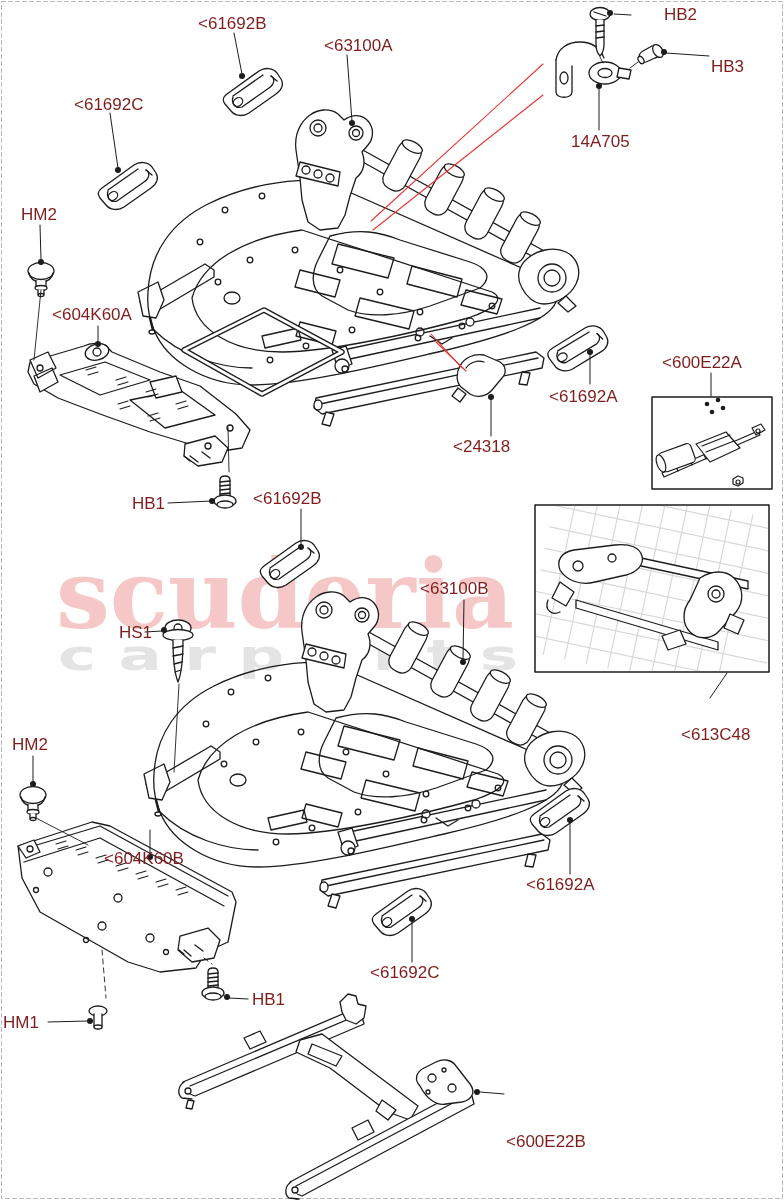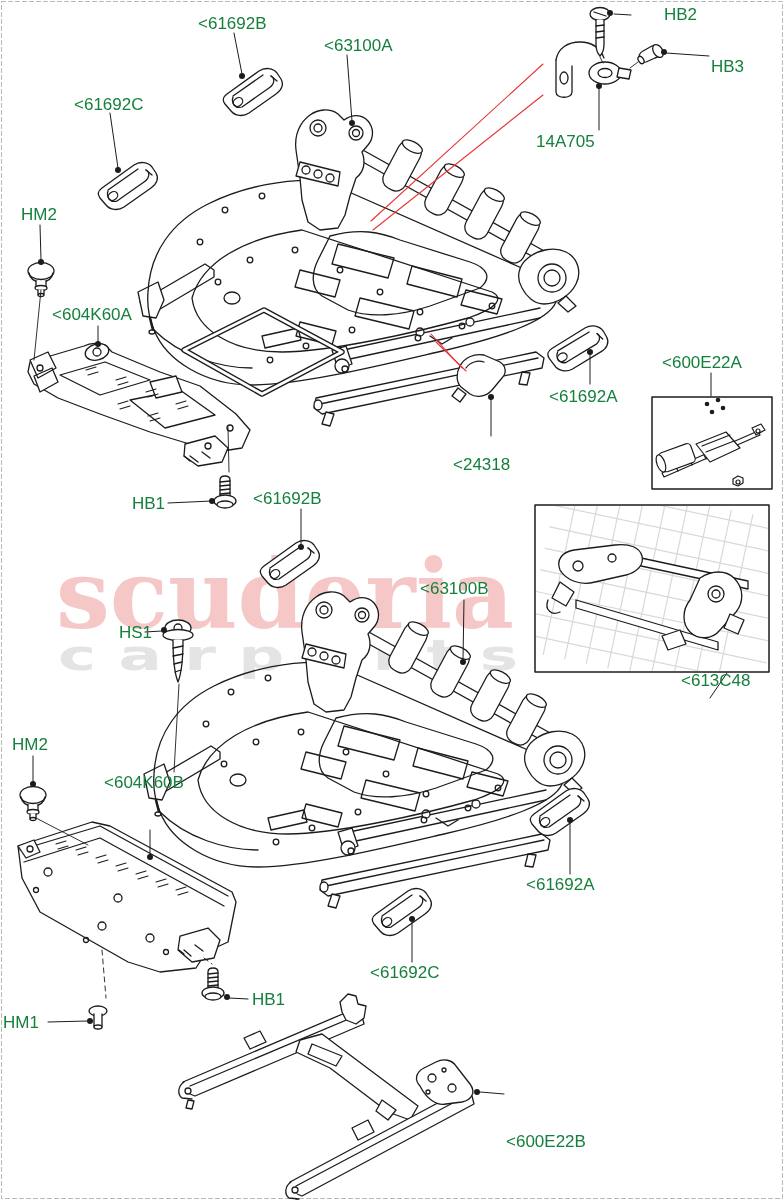--- a/index.html
+++ b/index.html
@@ -1,19 +1,19 @@
 <!DOCTYPE html>
 <html><head>
 <meta charset="utf-8">
 <style>
   html,body{margin:0;padding:0;background:#ffffff;}
   #stage{position:relative;width:784px;height:1200px;background:#ffffff;overflow:hidden;
          font-family:"Liberation Sans", sans-serif;}
   #art{position:absolute;left:0;top:0;}
-  .callout{position:absolute;font:17px/1.05 "Liberation Sans", sans-serif;color:#15803d;
+  .callout{position:absolute;font:17px/1.05 "Liberation Sans", sans-serif;color:#7f1d1d;
            white-space:nowrap;cursor:pointer;z-index:5;}
 </style>
 </head>
 <body>
 
 <div id="stage">
 
 <svg id="art" width="784" height="1200" viewBox="0 0 784 1200" stroke-linecap="round" stroke-linejoin="round">
 
   <defs>
@@ -381,31 +381,31 @@
         <circle cx="477" cy="1092" r="3"></circle>
   </g>
 </svg>
 
 <div class="callout" style="left:198px;top:15px">&lt;61692B</div>
 <div class="callout" style="left:324px;top:37px">&lt;63100A</div>
 <div class="callout" style="left:74px;top:96px">&lt;61692C</div>
 <div class="callout" style="left:21px;top:206px">HM2</div>
 <div class="callout" style="left:664px;top:6px">HB2</div>
 <div class="callout" style="left:711px;top:58px">HB3</div>
-<div class="callout" style="left:536px;top:133px">14A705</div>
+<div class="callout" style="left:571px;top:133px">14A705</div>
 <div class="callout" style="left:52px;top:306px">&lt;604K60A</div>
 <div class="callout" style="left:549px;top:388px">&lt;61692A</div>
 <div class="callout" style="left:662px;top:354px">&lt;600E22A</div>
-<div class="callout" style="left:453px;top:456px">&lt;24318</div>
+<div class="callout" style="left:453px;top:438px">&lt;24318</div>
 <div class="callout" style="left:132px;top:495px">HB1</div>
 <div class="callout" style="left:253px;top:490px">&lt;61692B</div>
 <div class="callout" style="left:420px;top:580px">&lt;63100B</div>
 <div class="callout" style="left:119px;top:624px">HS1</div>
-<div class="callout" style="left:681px;top:672px">&lt;613C48</div>
+<div class="callout" style="left:681px;top:726px">&lt;613C48</div>
 <div class="callout" style="left:12px;top:736px">HM2</div>
-<div class="callout" style="left:104px;top:774px">&lt;604K60B</div>
+<div class="callout" style="left:104px;top:850px">&lt;604K60B</div>
 <div class="callout" style="left:526px;top:876px">&lt;61692A</div>
 <div class="callout" style="left:370px;top:964px">&lt;61692C</div>
 <div class="callout" style="left:3px;top:1014px">HM1</div>
 <div class="callout" style="left:252px;top:991px">HB1</div>
 <div class="callout" style="left:506px;top:1133px">&lt;600E22B</div>
 
 </div>
 
 </body></html>

